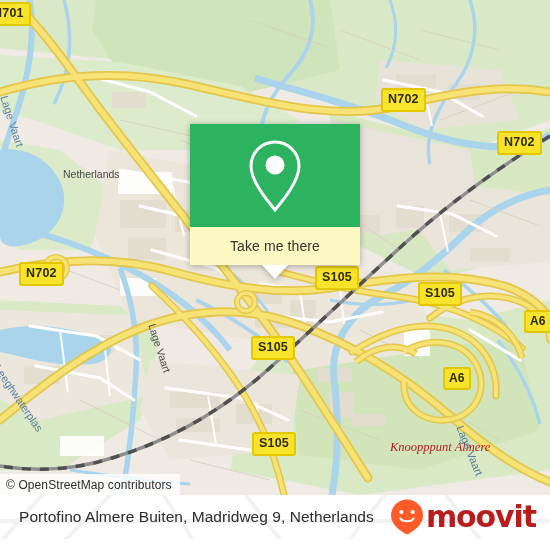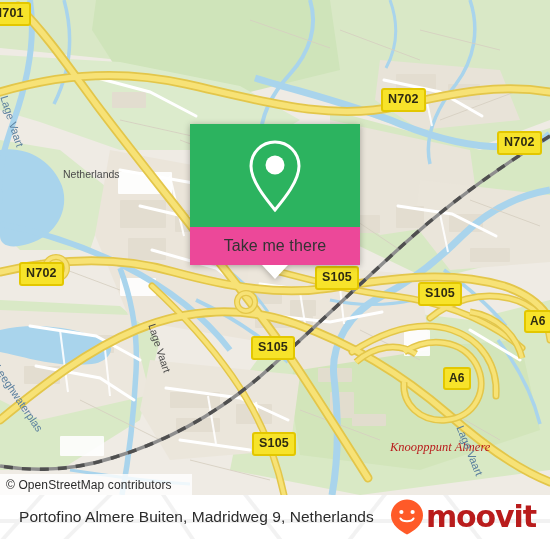--- a/index.html
+++ b/index.html
@@ -27,21 +27,21 @@
     background: #efeae3;
   }
   #map svg { display: block; }
 
   
   #attribution {
     position: absolute;
     left: 0;
     bottom: 0;
     height: 21px;
-    padding: 0 20px 0 6px;
+    padding: 0 8px 0 6px;
     display: flex;
     align-items: center;
     background: rgba(255,255,255,0.80);
     font-size: 12px;
     color: #2b2b2b;
     letter-spacing: .1px;
     z-index: 40;
   }
 
   
@@ -101,26 +101,26 @@
   }
   #callout-top {
     height: 103px;
     background: #2cb35f;
     display: flex;
     align-items: center;
     justify-content: center;
   }
   #callout-bottom {
     height: 38px;
-    background: #ec4899;
+    background: #fef9c3;
     display: flex;
     align-items: center;
     justify-content: center;
     color: #333333;
-    font-size: 16px;
+    font-size: 14px;
     letter-spacing: .1px;
   }
   #callout-arrow {
     position: absolute;
     left: 50%;
     top: 141px;
     transform: translateX(-50%);
     width: 0; height: 0;
     border-left: 13px solid transparent;
     border-right: 13px solid transparent;

